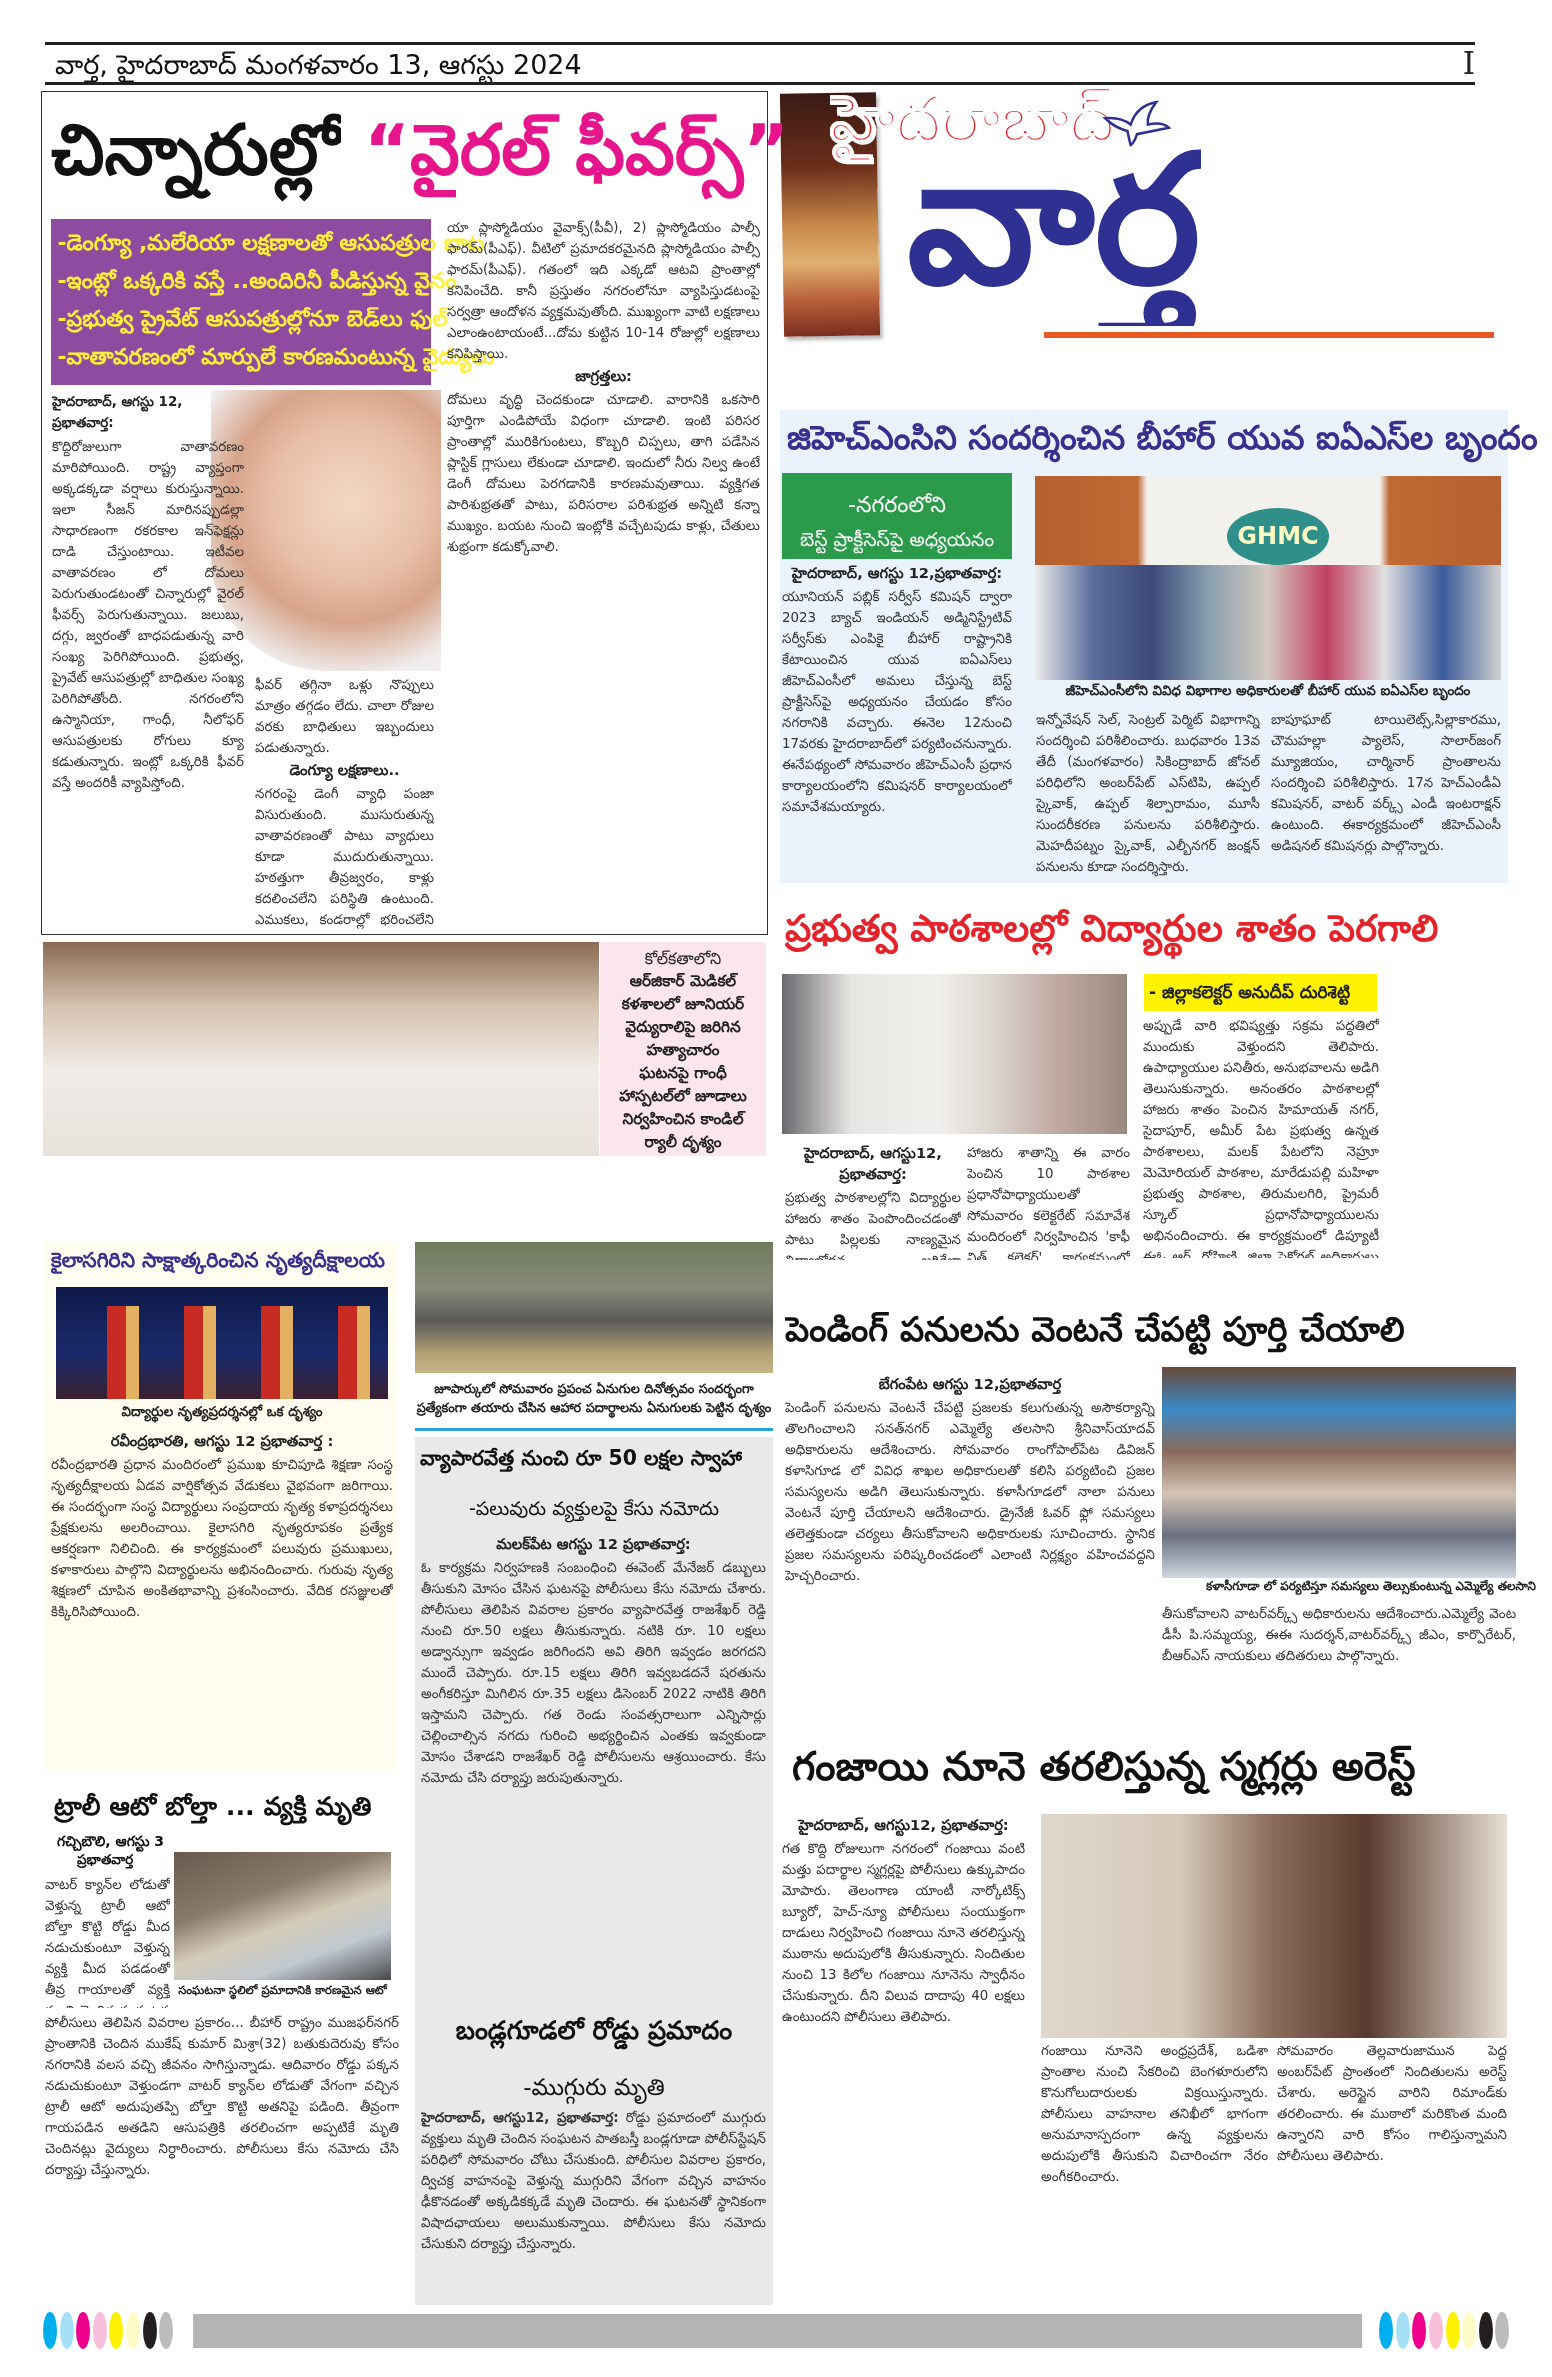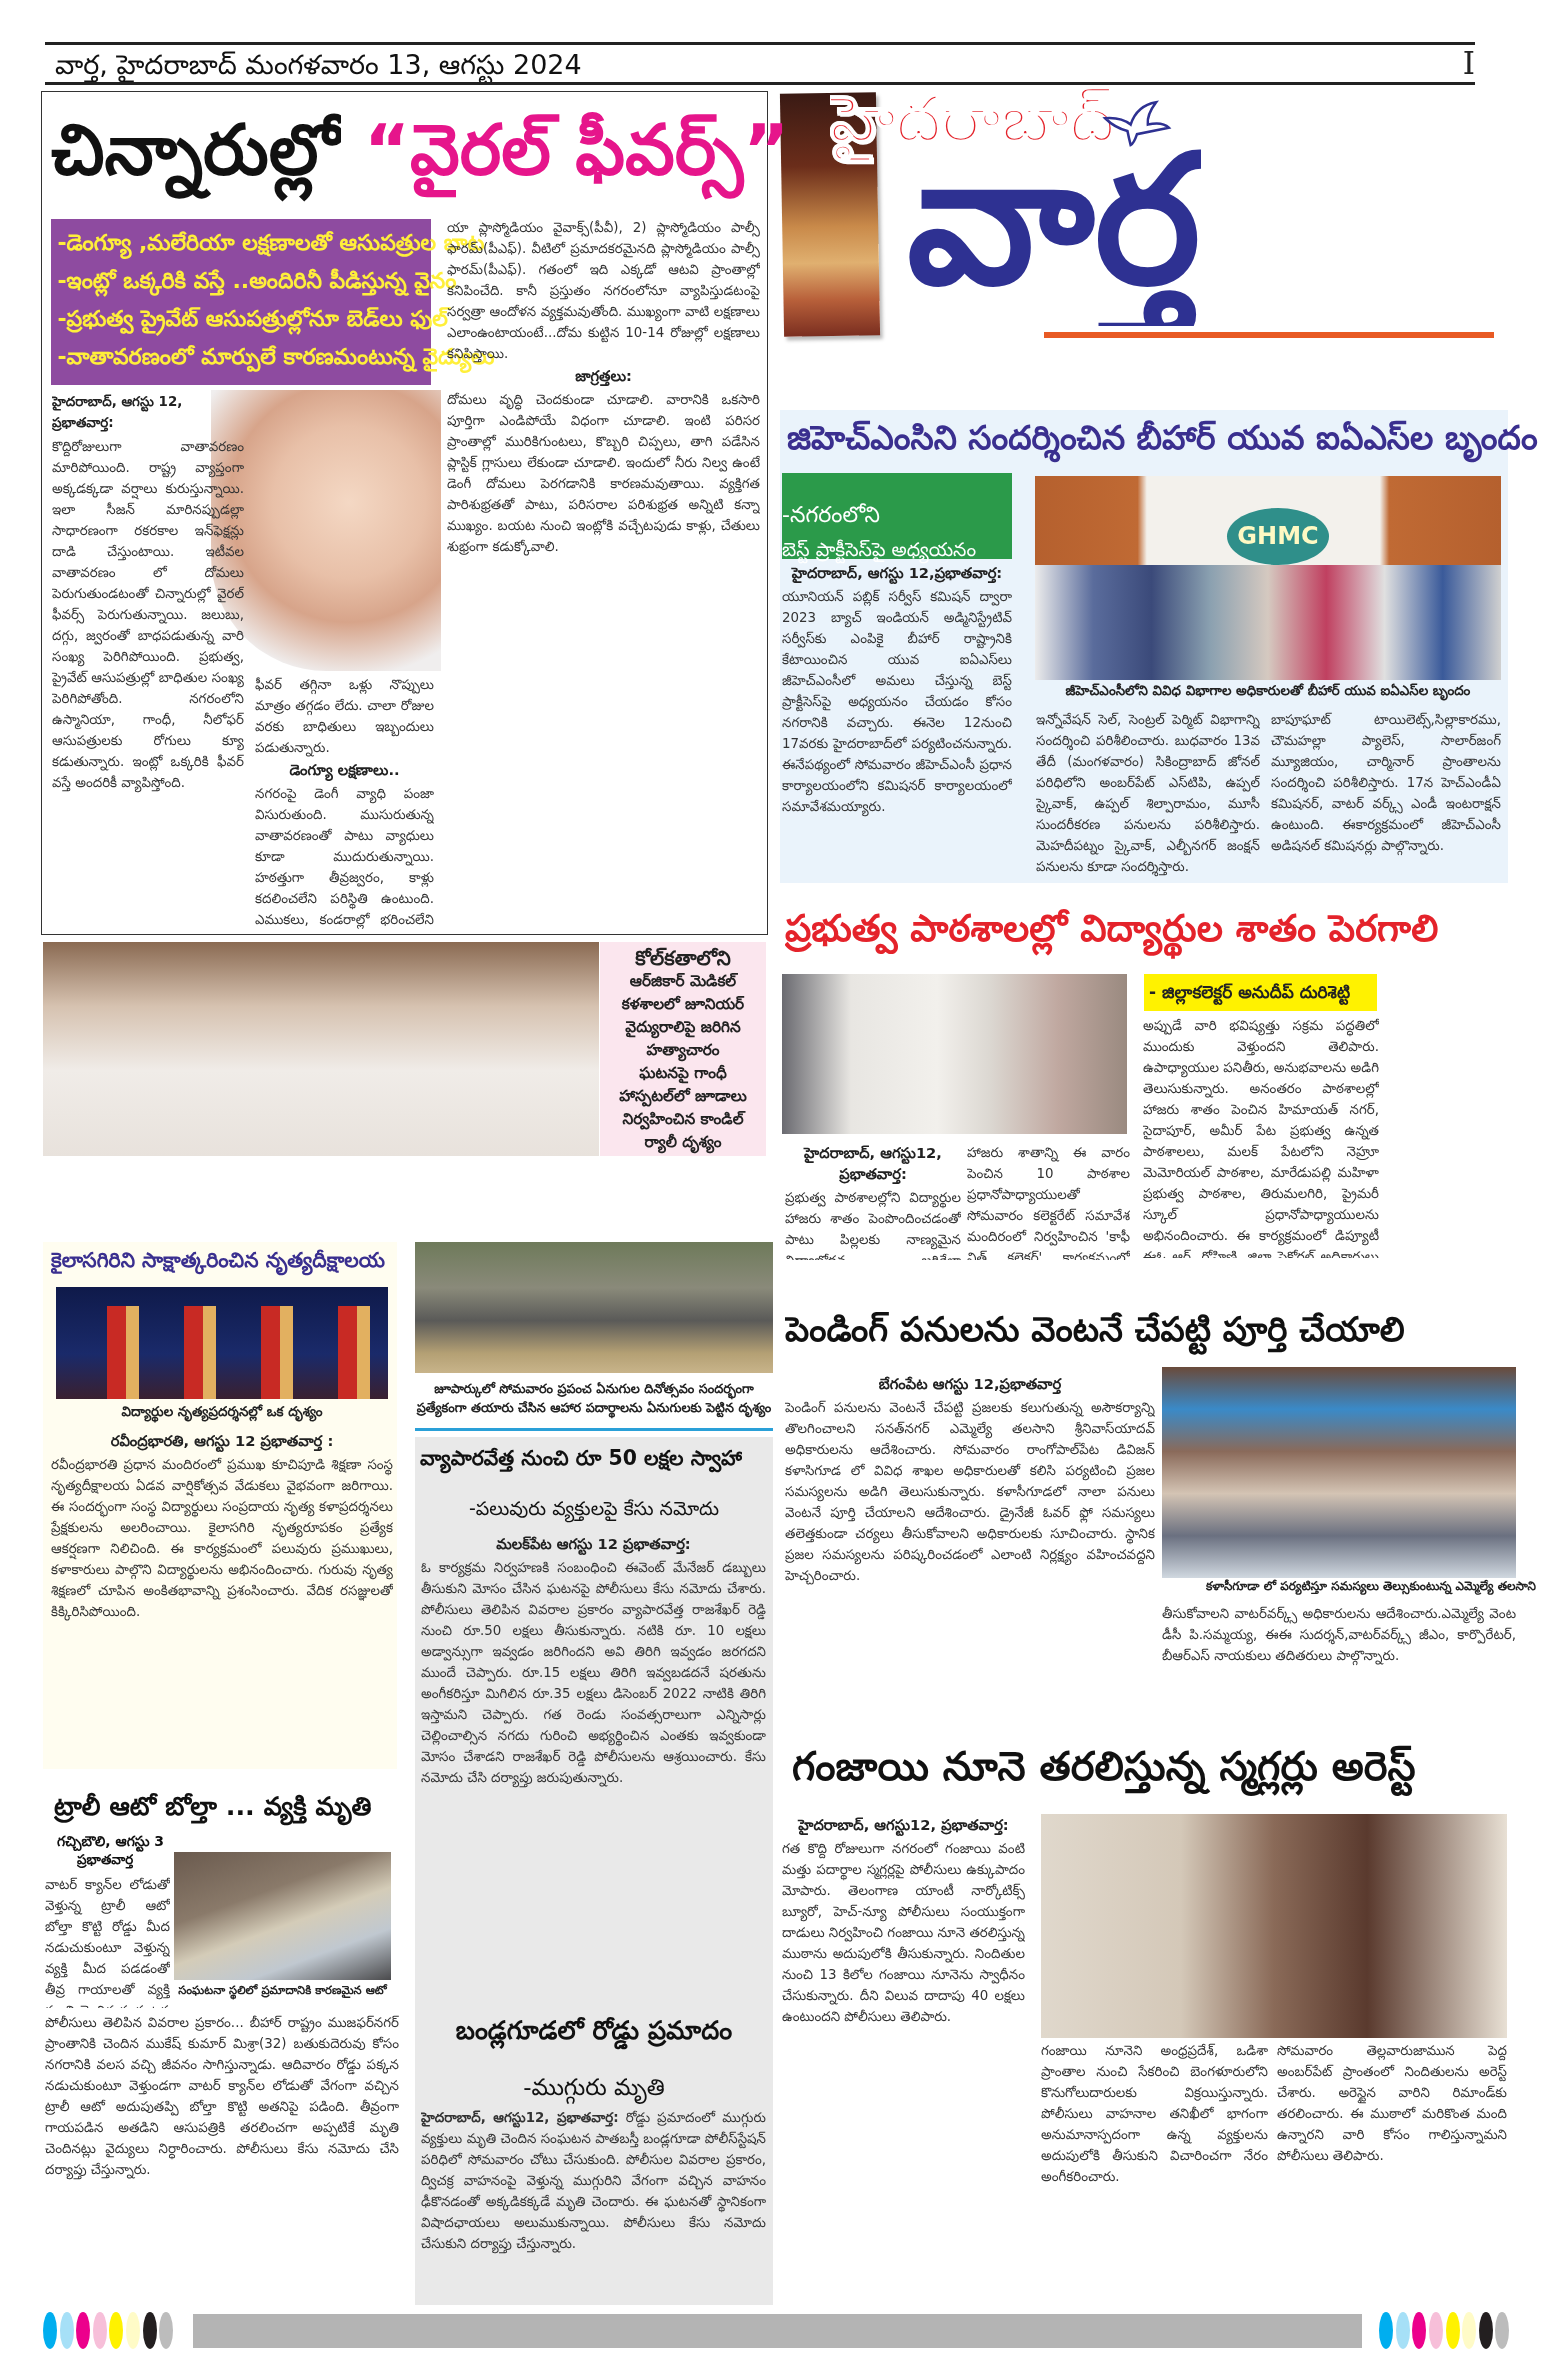--- a/index.html
+++ b/index.html
@@ -58,21 +58,21 @@
 
 </div>
 <div class="abs body-text" style="left:447px;top:217px;width:313px;height:712px">
   <p>యా ప్లాస్మోడియం వైవాక్స్(పీవీ), 2) ప్లాస్మోడియం పాల్సీ ఫారమ్(పీఎఫ్). వీటిలో ప్రమాదకరమైనది ప్లాస్మోడియం పాల్సీ ఫారమ్(పీఎఫ్). గతంలో ఇది ఎక్కడో ఆటవి ప్రాంతాల్లో కనిపించేది. కానీ ప్రస్తుతం నగరంలోనూ వ్యాపిస్తుడటంపై సర్వత్రా ఆందోళన వ్యక్తమవుతోంది. ముఖ్యంగా వాటి లక్షణాలు ఎలాంఉంటాయంటే...దోమ కుట్టిన 10-14 రోజుల్లో లక్షణాలు కనిపిస్తాయి.</p>
   <div class="dateline">జాగ్రత్తలు:</div>
   <p>దోమలు వృద్ధి చెందకుండా చూడాలి. వారానికి ఒకసారి పూర్తిగా ఎండిపోయే విధంగా చూడాలి. ఇంటి పరిసర ప్రాంతాల్లో మురికిగుంటలు, కొబ్బరి చిప్పలు, తాగి పడేసిన ప్లాస్టిక్ గ్లాసులు లేకుండా చూడాలి. ఇందులో నీరు నిల్వ ఉంటే డెంగీ దోమలు పెరగడానికి కారణమవుతాయి. వ్యక్తిగత పారిశుభ్రతతో పాటు, పరిసరాల పరిశుభ్రత అన్నిటి కన్నా ముఖ్యం. బయట నుంచి ఇంట్లోకి వచ్చేటపుడు కాళ్లు, చేతులు శుభ్రంగా కడుక్కోవాలి.</p>
 </div>
 
 <div class="abs" style="left:780px;top:410px;width:728px;height:473px;background:#eaf3fb"></div>
 <div class="head" style="left:787px;top:418px;font-size:33px;color:#3a2f8f">జిహెచ్‌ఎంసిని సందర్శించిన బీహార్ యువ ఐఏఎస్‌ల బృందం</div>
-<div class="abs" style="left:782px;top:473px;width:230px;height:86px;background:#2b9a4a;text-align:left;padding-top:23px">
+<div class="abs" style="left:782px;top:473px;width:230px;height:86px;background:#2b9a4a;text-align:center;padding-top:13px">
   <div style="font-size:22px;color:#fff;line-height:37px">-నగరంలోని</div>
   <div style="font-size:19px;color:#fff;line-height:32px;white-space:nowrap">బెస్ట్ ప్రాక్టీసెస్‌పై అధ్యయనం</div>
 </div>
 <div class="abs body-text" style="left:782px;top:562px;width:230px;height:319px">
   <div class="dateline">హైదరాబాద్, ఆగస్టు 12,ప్రభాతవార్త:</div>
   <p>యూనియన్ పబ్లిక్ సర్వీస్ కమిషన్ ద్వారా 2023 బ్యాచ్ ఇండియన్ అడ్మినిస్ట్రేటివ్ సర్వీస్‌కు ఎంపికై బీహార్ రాష్ట్రానికి కేటాయించిన యువ ఐఏఎస్‌లు జీహెచ్‌ఎంసీలో అమలు చేస్తున్న బెస్ట్ ప్రాక్టీసెస్‌పై అధ్యయనం చేయడం కోసం నగరానికి వచ్చారు. ఈనెల 12నుంచి 17వరకు హైదరాబాద్‌లో పర్యటించనున్నారు. ఈనేపథ్యంలో సోమవారం జీహెచ్‌ఎంసీ ప్రధాన కార్యాలయంలోని కమిషనర్ కార్యాలయంలో సమావేశమయ్యారు.</p>
 </div>
 <div class="photo" style="left:1035px;top:476px;width:466px;height:204px;background:linear-gradient(90deg,#b5602e 0%,#c06a34 22%,#f3f1ec 24%,#f3f1ec 74%,#c06a34 76%,#b5602e 100%)">
   <div style="position:absolute;left:192px;top:32px;width:102px;height:57px;border-radius:50%;background:#2f8f8a;color:#fef9c3;font-weight:bold;font-size:24px;text-align:center;line-height:57px">GHMC</div>
   <div style="position:absolute;left:0;right:0;bottom:0;height:115px;background:linear-gradient(90deg,#ececec,#5a6c9c,#3b4a7a,#8aa0b0,#d5c9c0,#c04060,#e0e0e0,#3a5a9a,#d0d0d0)"></div>
@@ -80,21 +80,21 @@
 <div class="caption" style="left:1035px;top:683px;width:466px">జీహెచ్‌ఎంసీలోని వివిధ విభాగాల అధికారులతో బీహార్ యువ ఐఏఎస్‌ల బృందం</div>
 <div class="abs body-text" style="left:1036px;top:709px;width:224px;height:172px">
     <p>ఇన్నోవేషన్ సెల్, సెంట్రల్ పెర్మిట్ విభాగాన్ని సందర్శించి పరిశీలించారు. బుధవారం 13వ తేదీ (మంగళవారం) సికింద్రాబాద్ జోనల్ పరిధిలోని అంబర్‌పేట్ ఎస్‌టిపి, ఉప్పల్ స్కైవాక్, ఉప్పల్ శిల్పారామం, మూసీ సుందరీకరణ పనులను పరిశీలిస్తారు. మెహదీపట్నం స్కైవాక్, ఎల్బీనగర్ జంక్షన్ పనులను కూడా సందర్శిస్తారు.</p>
   </div>
 <div class="abs body-text" style="left:1271px;top:709px;width:230px;height:172px">
     <p>బాపూఘాట్ టాయిలెట్స్,సిల్లాకారము, చౌమహల్లా ప్యాలెస్, సాలార్‌జంగ్ మ్యూజియం, చార్మినార్ ప్రాంతాలను సందర్శించి పరిశీలిస్తారు. 17న హెచ్‌ఎండీఏ కమిషనర్, వాటర్ వర్క్స్ ఎండీ ఇంటరాక్షన్ ఉంటుంది. ఈకార్యక్రమంలో జీహెచ్‌ఎంసీ అడిషనల్ కమిషనర్లు పాల్గొన్నారు.</p>
   </div>
 
 <div class="photo" style="left:43px;top:942px;width:556px;height:214px;background:linear-gradient(180deg,#8a6a52 0%,#d6c2b0 30%,#f0ece8 60%,#e8e2dc 100%)"></div>
 <div class="abs" style="left:600px;top:942px;width:166px;height:214px;background:#fbe6ee;padding-top:5.1px;text-align:center">
-  <div style="font-size:20px;line-height:23px;font-weight:bold">కోల్‌కతాలోని</div>
+  <div style="font-size:16px;line-height:23px;font-weight:normal">కోల్‌కతాలోని</div>
   <div style="font-size:15.3px;line-height:23px;font-weight:bold">ఆర్‌జికార్ మెడికల్</div>
   <div style="font-size:15.3px;line-height:23px;font-weight:bold">కళశాలలో జూనియర్</div>
   <div style="font-size:15.3px;line-height:23px;font-weight:bold">వైద్యురాలిపై జరిగిన</div>
   <div style="font-size:15.3px;line-height:23px;font-weight:bold">హత్యాచారం</div>
   <div style="font-size:15.3px;line-height:23px;font-weight:bold">ఘటనపై గాంధీ</div>
   <div style="font-size:15.3px;line-height:23px;font-weight:bold">హాస్పటల్‌లో జూడాలు</div>
   <div style="font-size:15.3px;line-height:23px;font-weight:bold">నిర్వహించిన కాండిల్</div>
   <div style="font-size:15.3px;line-height:23px;font-weight:bold">ర్యాలీ దృశ్యం</div>
 </div>
 

